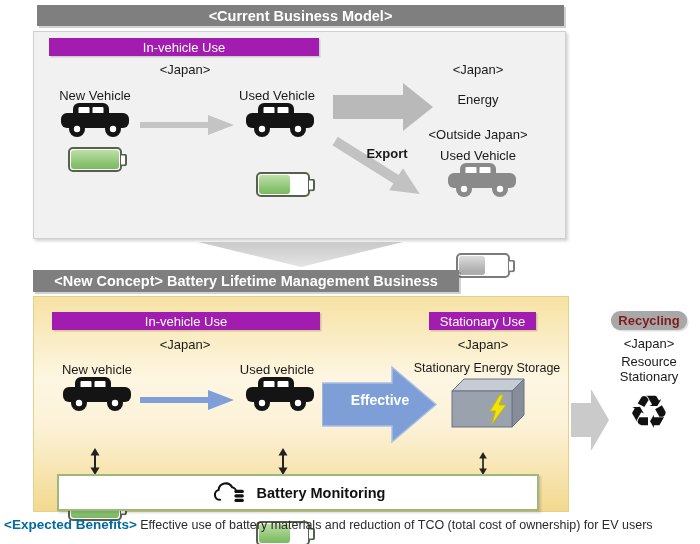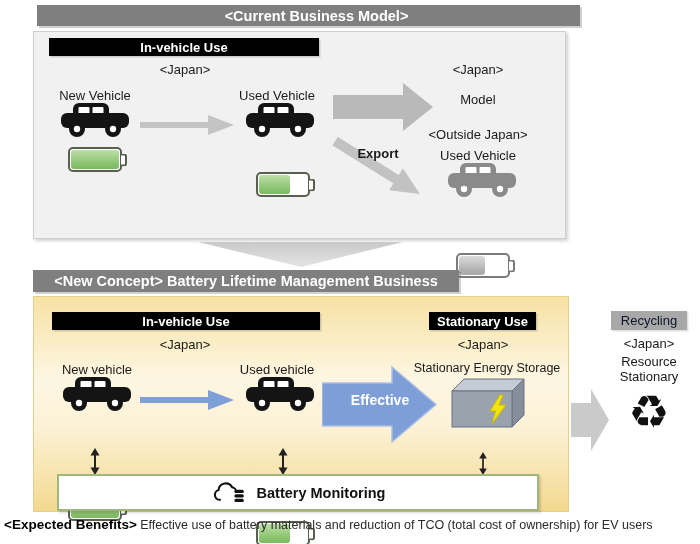--- a/index.html
+++ b/index.html
@@ -2,24 +2,24 @@
 <html><head>
 <meta charset="utf-8">
 <style>
   html,body{margin:0;padding:0;background:#fff;}
   #canvas{position:relative;width:700px;height:544px;background:#fff;overflow:hidden;
           font-family:"Liberation Sans","DejaVu Sans",sans-serif;color:#1a1a1a;}
   .abs{position:absolute;}
   .ctr{text-align:center;}
   .hdr{background:#7f7f7f;color:#fff;font-weight:bold;font-size:14.5px;text-align:center;
        box-shadow:2px 2px 0 rgba(0,0,0,.18);display:flex;align-items:center;justify-content:center;}
-  .graybar{background:#000000;color:#fff;font-weight:bold;font-size:13px;text-align:right;
+  .graybar{background:#a21caf;color:#fff;font-weight:normal;font-size:13px;text-align:right;
        box-shadow:1.5px 1.5px 0 rgba(0,0,0,.15);display:flex;align-items:center;justify-content:center;}
   .lbl{font-size:13px;color:#1a1a1a;line-height:1.25;}
-  #hdr1{left:37px;top:5px;width:527px;height:21px;padding-left:16px;}
+  #hdr1{left:37px;top:5px;width:527px;height:21px;}
   #box1{left:33px;top:31px;width:531px;height:206px;background:#f1f1f1;border:1px solid #cfcfcf;
         box-shadow:2px 2px 3px rgba(0,0,0,.18);}
   #bar1{left:49px;top:38px;width:270px;height:18px;}
   #jp1{left:118px;top:62px;width:134px;}
   #lblNV1{left:53px;top:88px;width:84px;}
   #car1{left:60px;top:102px;color:#141414;}
   #bat1{left:68px;top:147px;}
   #arr1{left:140px;top:115px;}
   #lblUV1{left:233px;top:88px;width:88px;}
   #car2{left:245px;top:102px;color:#141414;}
@@ -27,21 +27,21 @@
   #dismArrow{left:333px;top:83px;}
   #dismLabel{left:333px;top:96px;width:84px;height:21px;background:#d6d6d6;
         display:flex;align-items:center;justify-content:center;font-weight:bold;font-size:13px;color:#1a1a1a;}
   #jp2{left:428px;top:62px;width:100px;}
   #scrap{left:428px;top:92px;width:100px;}
   #outJp{left:413px;top:127px;width:130px;}
   #lblUV2{left:428px;top:148px;width:100px;}
   #car3{left:447px;top:162px;color:#8a8a8a;}
   #bat3{left:456px;top:203px;}
   #expArrow{left:335px;top:128px;transform:rotate(32deg);transform-origin:0 50%;}
-  #expLabel{left:348px;top:146px;width:60px;font-weight:bold;font-size:13px;}
+  #expLabel{left:357px;top:146px;width:60px;font-weight:bold;font-size:13px;}
   #chevron{left:198px;top:242px;}
   #hdr2{left:33px;top:270px;width:426px;height:22px;}
   #ybox{left:33px;top:296px;width:534px;height:214px;border:1px solid #e6cf8a;
         background:linear-gradient(180deg,#f7e2a4 0%,#fdf6e2 38%,#fcf2d8 60%,#f3d98f 100%);}
   #bar2{left:52px;top:312px;width:268px;height:18px;}
   #jp3{left:118px;top:337px;width:134px;}
   #lblNV2{left:53px;top:362px;width:88px;}
   #car4{left:62px;top:376px;color:#141414;}
   #bat4{left:68px;top:421px;}
   #arr2{left:140px;top:390px;}
@@ -52,28 +52,28 @@
   #repLabel{left:338px;top:392px;width:84px;color:#fff;font-weight:bold;font-size:14px;text-align:center;}
   #bar3{left:429px;top:312px;width:107px;height:18px;}
   #jp4{left:433px;top:337px;width:100px;}
   #lblSES{left:412px;top:361px;width:150px;font-size:12.5px;}
   #box3d{left:448px;top:375px;}
   #mon{left:57px;top:474px;width:478px;height:33px;background:#fff;border:2px solid #9cb87c;
        box-shadow:2px 2px 2px rgba(0,0,0,.15);display:flex;align-items:center;justify-content:center;gap:10px;}
   #monLbl{font-weight:bold;font-size:14.5px;color:#111;}
   #da1{left:89px;top:448px;} #da2{left:277px;top:448px;} #da3{left:477px;top:452px;}
   #recArrow{left:571px;top:383px;}
-  #recBar{left:611px;top:311px;width:76px;height:19px;background:#a8a8a8;color:#0f172a;font-weight:normal;
-       font-size:13px;display:flex;align-items:center;justify-content:center;box-shadow:1.5px 1.5px 0 rgba(0,0,0,.12);}
+  #recBar{left:611px;top:311px;width:76px;height:19px;background:#a8a8a8;color:#7f1d1d;font-weight:bold;
+       font-size:13px;display:flex;align-items:center;justify-content:center;box-shadow:1.5px 1.5px 0 rgba(0,0,0,.12);border-radius:9px;}
   #jp5{left:604px;top:336px;width:90px;}
   #resLbl{left:604px;top:354px;width:90px;}
   #circLbl{left:604px;top:369px;width:90px;}
   #recIcon{left:604px;top:386px;width:90px;font-size:46px;line-height:52px;color:#111;text-align:center;}
   #footer{left:4px;top:517px;width:694px;font-size:12.5px;color:#2a2a2a;white-space:nowrap;}
-  #footer b{font-size:13.5px;color:#000000;}
+  #footer b{font-size:13.5px;color:#0369a1;}
   .battery{position:relative;width:50px;height:21px;border:2px solid #57604f;border-radius:5px;background:#fff;}
   .battery .fill{position:absolute;left:1px;top:1px;bottom:1px;border-radius:3px;
        background:linear-gradient(180deg,#bce0a6 0%,#8cc472 70%,#7ab95f 100%);}
   .battery:after{content:'';position:absolute;right:-7px;top:50%;transform:translateY(-50%);
        width:4px;height:9px;background:#fff;border:2px solid #57604f;border-left:none;border-radius:0 3px 3px 0;}
   .battery.grayb{border-color:#7b7b7b;}
   .battery.grayb:after{border-color:#7b7b7b;}
   .battery.grayb .fill{background:linear-gradient(180deg,#dcdcdc 0%,#adadad 80%);}
   svg{display:block;}
 </style>
@@ -134,21 +134,21 @@
     <div class="fill" style="width: calc(65% - 2px);"></div>
   </div>
 
   <div id="dismArrow" class="abs">
     <svg width="100" height="48" viewBox="0 0 100 48">
       <polygon points="0,12 70,12 70,0 100,24 70,48 70,36 0,36" fill="#b9b9b9"></polygon>
     </svg>
   </div>
 
   <div id="jp2" class="abs lbl ctr">&lt;Japan&gt;</div>
-  <div id="scrap" class="abs lbl ctr">Model</div>
+  <div id="scrap" class="abs lbl ctr">Energy</div>
 
   <div id="expArrow" class="abs">
     <svg width="100" height="26" viewBox="0 0 100 26">
       <polygon points="0,8 72,8 72,0 100,13 72,26 72,18 0,18" fill="#c2c2c2"></polygon>
     </svg>
   </div>
   <div id="expLabel" class="abs ctr">Export</div>
 
   <div id="outJp" class="abs lbl ctr">&lt;Outside Japan&gt;</div>
   <div id="lblUV2" class="abs lbl ctr">Used Vehicle</div>

